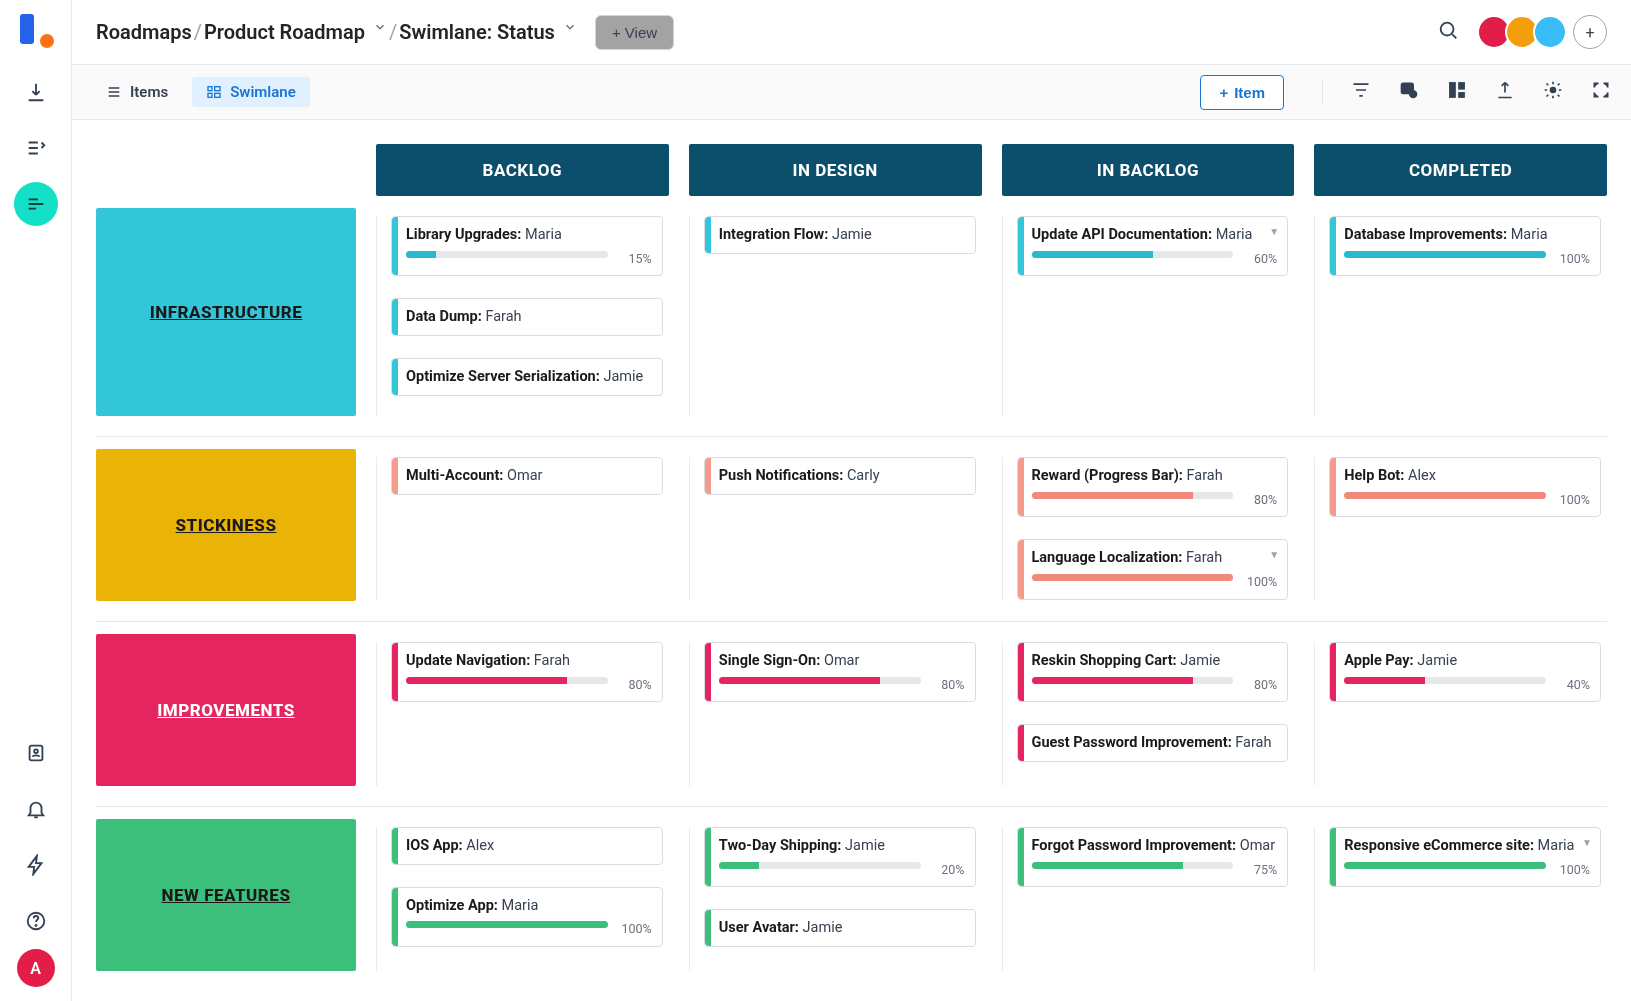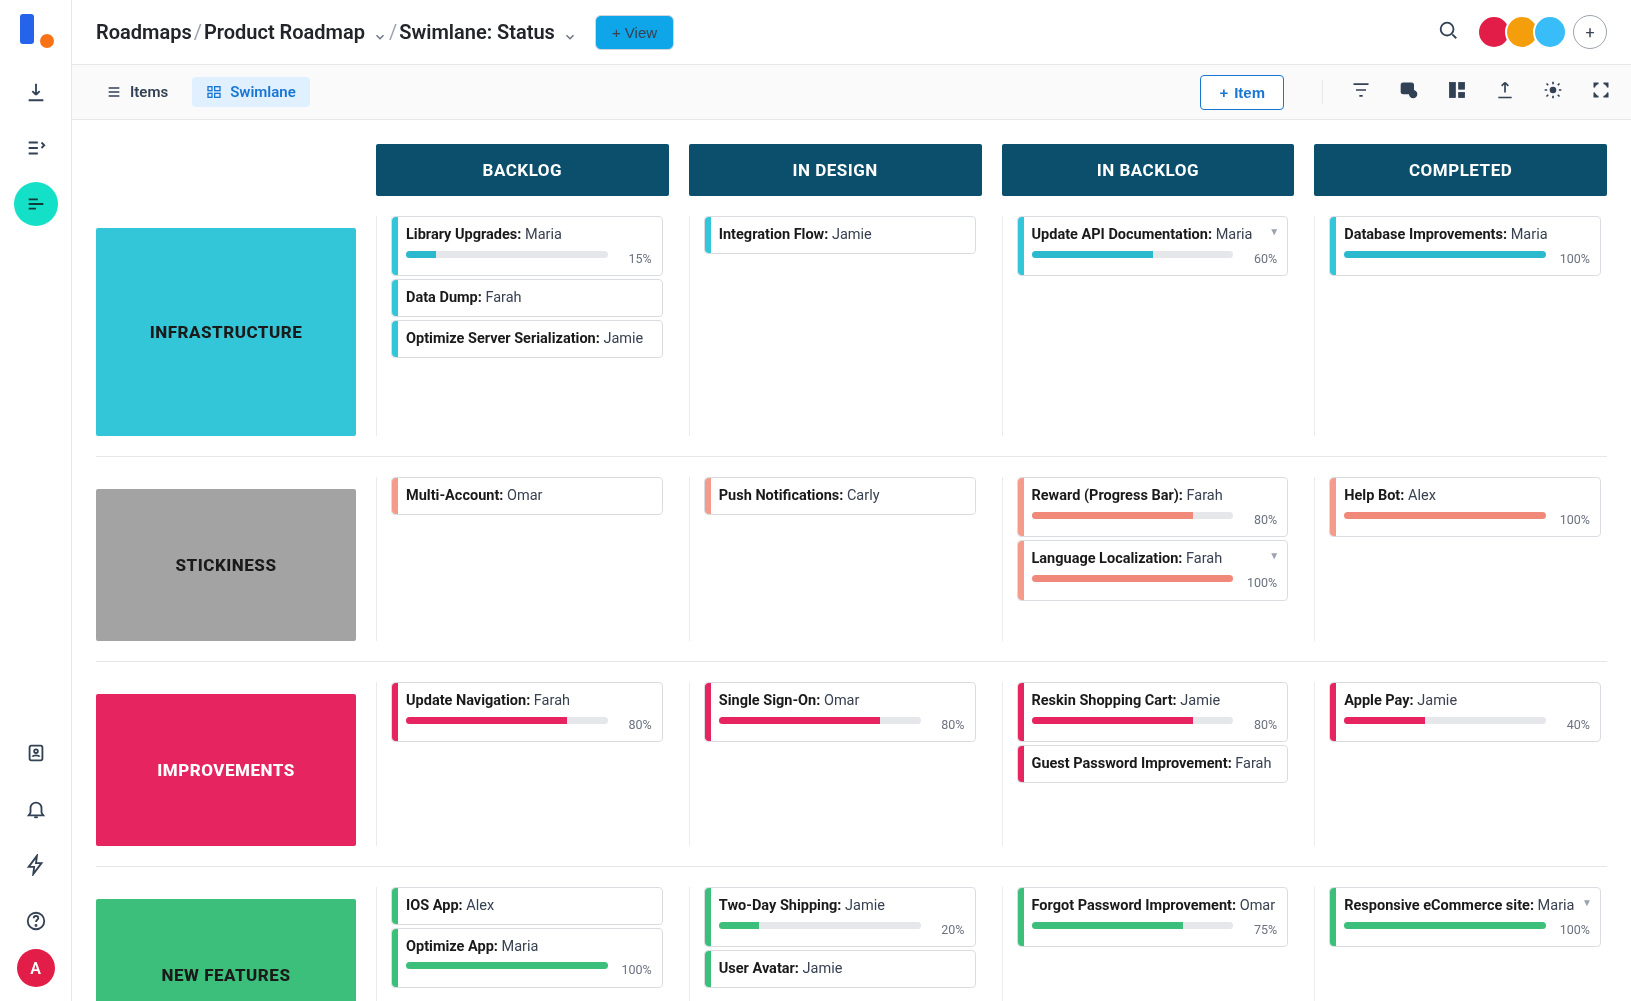--- a/index.html
+++ b/index.html
@@ -18,23 +18,23 @@
   .rail .spacer { flex:1; }
   .rail .avatar { width:38px; height:38px; border-radius:50%; background:#e11d48; overflow:hidden; display:flex; align-items:center; justify-content:center; color:#fff; font-weight:600; }
 
   
   .main { flex:1; display:flex; flex-direction:column; min-width:0; }
 
   
   .hdr { height:64px; display:flex; align-items:center; padding:0 24px; gap:12px; }
   .crumbs { display:flex; align-items:center; gap:2px; font-size:20px; font-weight:600; color:#212529; }
   .crumb-sep { color:#9ca3af; font-weight:400; }
-  .crumb-drop { display:flex; align-items:flex-end; gap:8px; cursor:pointer; }
+  .crumb-drop { display:flex; align-items:flex-start; gap:8px; cursor:pointer; }
   .crumb-drop svg { width:14px;height:14px; stroke:#6b7280; fill:none; stroke-width:2.5;}
-  .view-btn { margin-left:6px; border:1px solid #d1d5db; border-radius:6px; padding:8px 16px; font-size:15px; color:#374151; background:#0ea5e9; cursor:pointer; display:flex; align-items:center; gap:6px;}
+  .view-btn { margin-left:6px; border:1px solid #d1d5db; border-radius:6px; padding:8px 16px; font-size:15px; color:#374151; background:#a3a3a3; cursor:pointer; display:flex; align-items:center; gap:6px;}
   .hdr .flex { flex:1; }
   .hdr .search { color:#475569; cursor:pointer; }
   .hdr .avatars { display:flex; align-items:center; gap:-4px; margin-left:12px;}
   .hdr .avatars .av { width:34px;height:34px;border-radius:50%; border:2px solid #fff; margin-left:-6px; display:flex; align-items:center; justify-content:center; color:#fff; font-weight:600; font-size:13px;}
   .av1{background:#e11d48;} .av2{background:#f59e0b;} .av3{background:#38bdf8;}
   .hdr .add-av{width:34px;height:34px;border-radius:50%;border:1.5px solid #9ca3af;display:flex;align-items:center;justify-content:center;color:#374151;margin-left:6px;cursor:pointer;}
 
   
   .toolbar { height:56px; border-top:1px solid #e5e7eb; border-bottom:1px solid #e5e7eb; background:#fafafa; display:flex; align-items:center; padding:0 20px; gap:10px;}
   .seg { display:flex; align-items:center; gap:8px; padding:6px 14px; border-radius:4px; font-size:15px; font-weight:600; cursor:pointer; color:#334155;}
@@ -44,38 +44,38 @@
   .add-item-btn{ border:1.5px solid #1976d2; color:#1976d2; background:#fff; border-radius:4px; padding:8px 18px; font-size:15px; font-weight:600; cursor:pointer; display:flex; align-items:center; gap:6px;}
   .tool-icons{display:flex;align-items:center;gap:28px; margin-left:28px; padding-left:28px; border-left:1px solid #e5e7eb;}
   .tool-icons .ti{color:#334155; cursor:pointer;}
   .tool-icons svg{width:20px;height:20px; stroke:#334155; fill:#334155;}
 
   
   .board-wrap{ flex:1; overflow:auto; padding:24px 24px 40px 24px;}
   .board{ display:grid; grid-template-columns: 260px repeat(4, 1fr); column-gap:20px; }
   .col-spacer{ }
   .col-header{ background:#0b4f6c; color:#fff; text-align:center; font-weight:700; letter-spacing:.5px; padding:16px 8px; font-size:17px; border-radius:2px;}
-  .lane-label{ display:flex; align-items:center; justify-content:center; font-weight:800; letter-spacing:.5px; color:#1a1a1a; font-size:17px; border-radius:2px; margin-top:32px;}
-  .cell{ margin-top:20px; padding:0 2px; display:flex; flex-direction:column; gap:3px; border-left:1px solid #e9ecef; padding-left:14px; padding-right:6px; min-height:80px;}
+  .lane-label{ display:flex; align-items:center; justify-content:center; font-weight:800; letter-spacing:.5px; color:#1a1a1a; font-size:17px; border-radius:2px; margin-top:12px;text-decoration:underline;}
+  .cell{ margin-top:20px; padding:0 2px; display:flex; flex-direction:column; gap:22px; border-left:1px solid #e9ecef; padding-left:14px; padding-right:6px; min-height:80px;}
   .cell:first-of-type{border-left:none;}
   .lane-sep{ grid-column: 1 / -1; height:1px; background:#e5e7eb; margin-top:20px;}
 
   .card{ position:relative; border:1px solid #d9dde1; border-radius:4px; background:#fff; padding:8px 10px 8px 14px; font-size:14.5px; line-height:1.35;}
   .card .stripe{ position:absolute; left:0; top:0; bottom:0; width:6px; border-top-left-radius:4px; border-bottom-left-radius:4px;}
   .card .title{ font-weight:700; display:inline; }
   .card .assignee{ font-weight:400; color:#374151; }
   .card .dd{ position:absolute; right:8px; top:8px; color:#9ca3af; font-size:10px;}
   .card .prog-row{ display:flex; align-items:flex-start; gap:10px; margin-top:6px;}
   .card .bar{ flex:1; height:7px; background:#e5e7eb; border-radius:4px; overflow:hidden;}
   .card .bar .fill{ height:100%; }
   .card .pct{ font-size:12.5px; color:#6b7280; min-width:34px; text-align:right;}
 
   
   .lane-infra   { background:#33c6d9; }
-  .lane-stick   { background:#a3a3a3; }
+  .lane-stick   { background:#eab308; }
   .lane-improv  { background:#e6245f; color:#fff; }
   .lane-newfeat { background:#3bbf7a; }
 
   .c-infra  { background:#33c6d9; }
   .c-stick  { background:#f59b8b; }
   .c-improv { background:#e6245f; }
   .c-newfeat{ background:#3bbf7a; }
 
   .f-infra  { background:#2bb9cd; }
   .f-stick  { background:#f0897a; }

